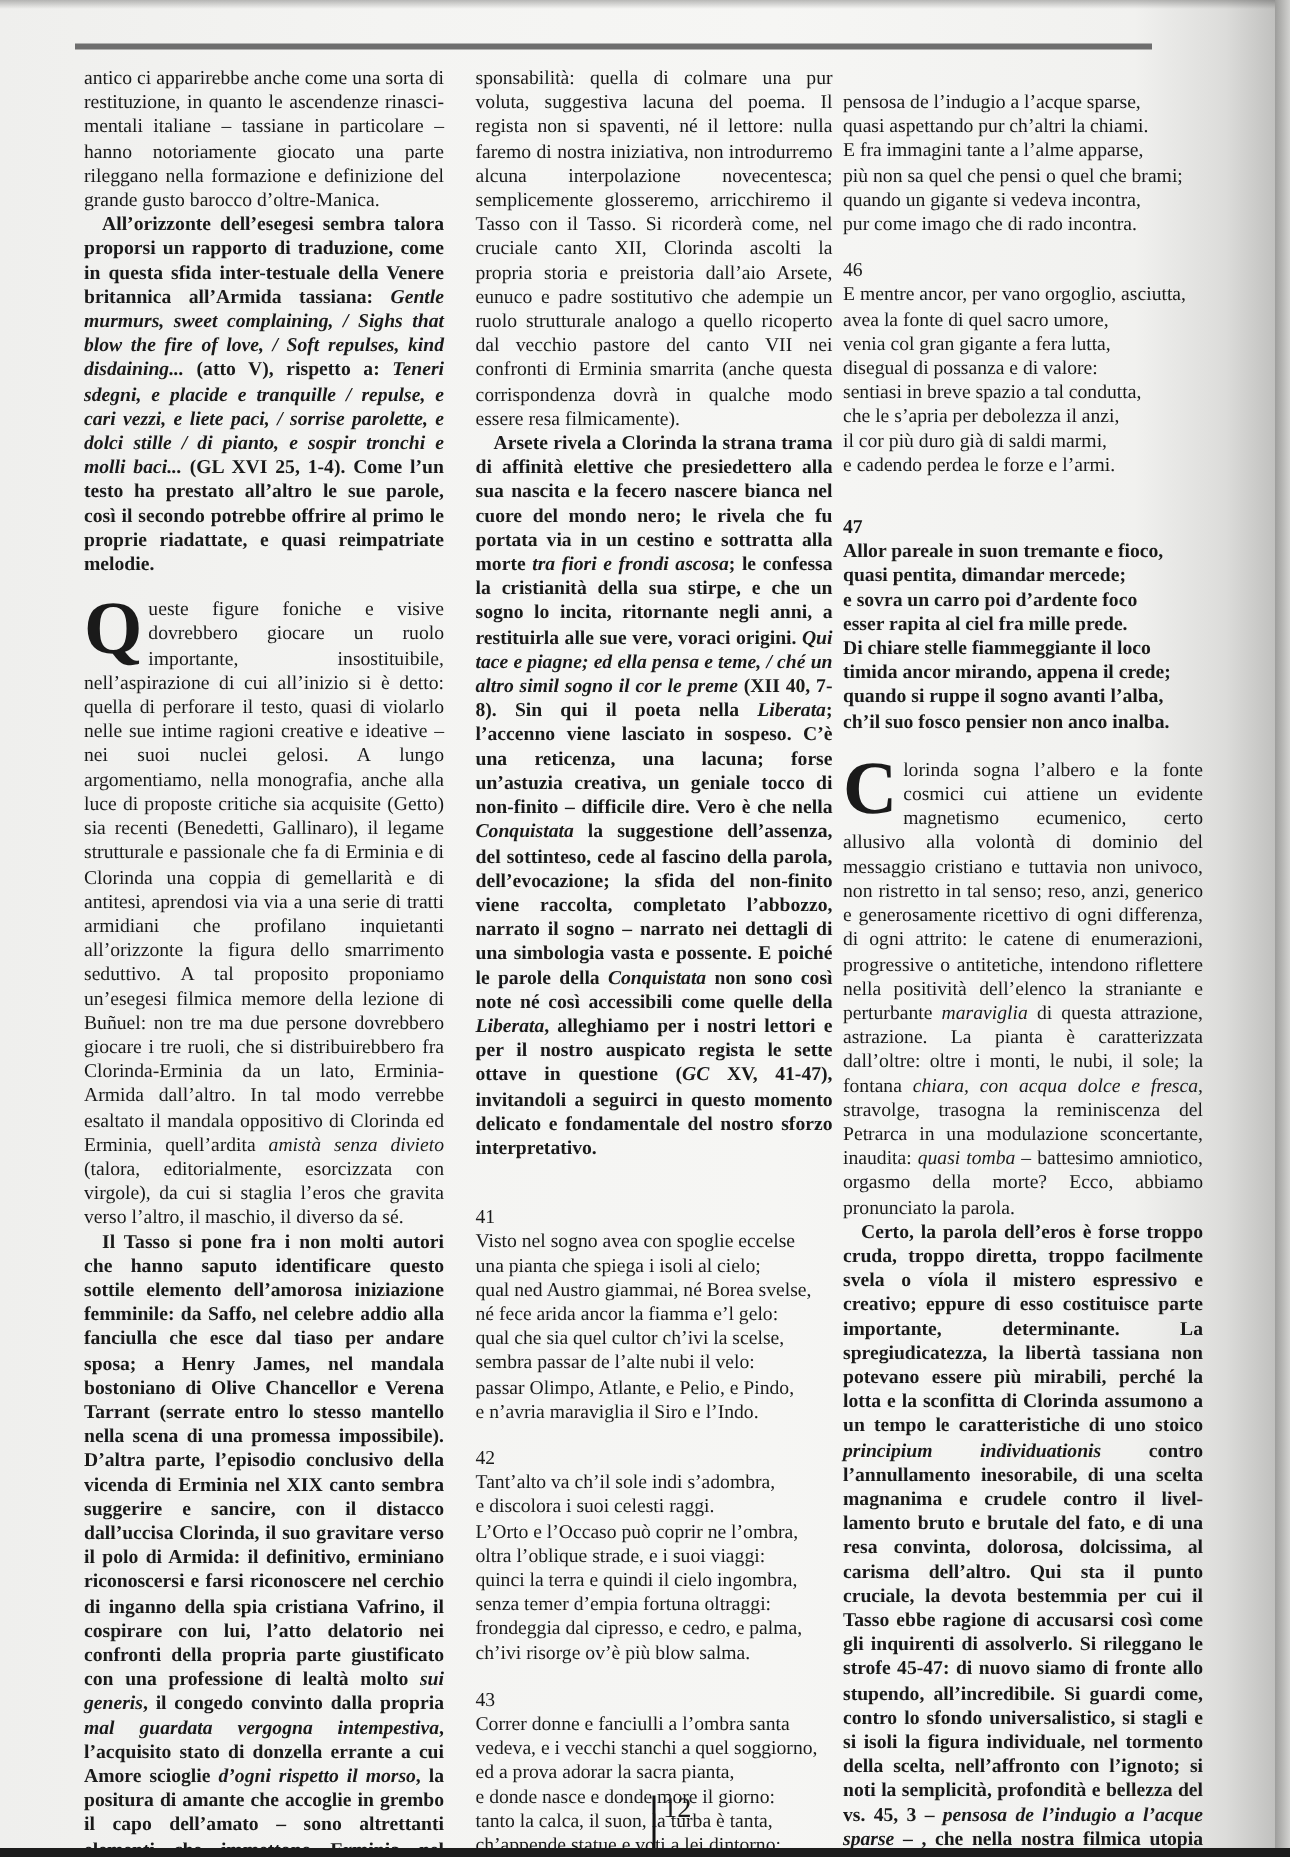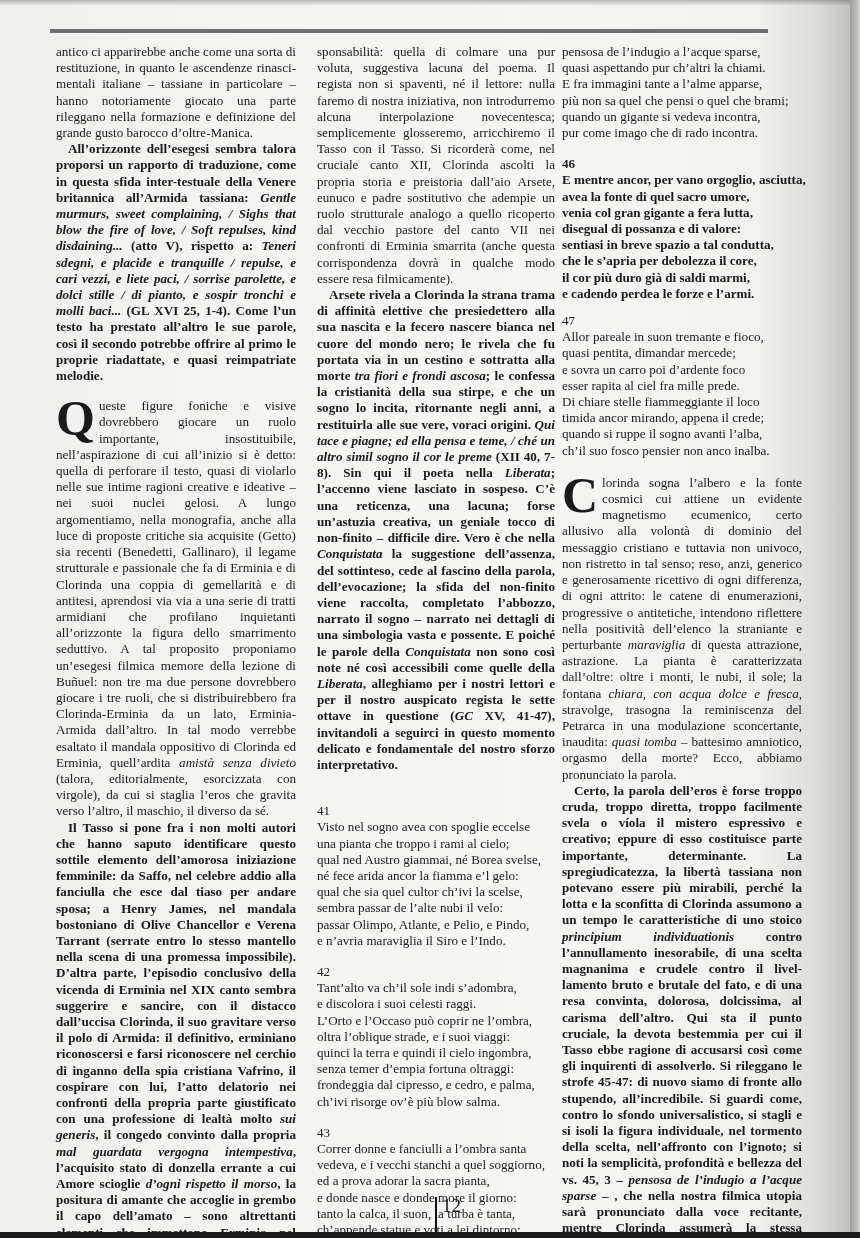--- a/index.html
+++ b/index.html
@@ -67,21 +67,21 @@
 </div>
 
 <div class="col" id="col2">
   <p>sponsabilità: quella di colmare una pur voluta, suggestiva lacuna del poema. Il regista non si spaventi, né il lettore: nulla faremo di nostra iniziativa, non introdurremo alcuna interpola­zione novecentesca; semplicemente glossere­mo, arricchiremo il Tasso con il Tasso. Si ricor­derà come, nel cruciale canto XII, Clorinda ascolti la propria storia e preistoria dall’aio Ar­sete, eunuco e padre sostitutivo che adempie un ruolo strutturale analogo a quello ricoperto dal vecchio pastore del canto VII nei confronti di Erminia smarrita (anche questa corrispondenza dovrà in qualche modo essere resa filmicamen­te).</p>
   <p class="indent"><span>Arsete rivela a Clorinda la strana trama di af­finità elettive che presiedettero alla sua nascita e la fecero nascere bianca nel cuore del mondo nero; le rivela che fu portata via in un cestino e sottratta alla morte </span><em>tra fiori e frondi ascosa</em><span>; le confessa la cristianità della sua stirpe, e che un sogno lo incita, ritornante negli anni, a restituir­la alle sue vere, voraci origini. </span><em>Qui tace e pia­gne; ed ella pensa e teme, / ché un altro simil sogno il cor le preme</em><span> (XII 40, 7-8). Sin qui il poeta nella </span><em>Liberata</em><span>; l’accenno viene lasciato in sospeso. C’è una reticenza, una lacuna; forse un’astuzia creativa, un geniale tocco di non-fi­nito – difficile dire. Vero è che nella </span><em>Conqui­stata</em><span> la suggestione dell’assenza, del sottinteso, cede al fascino della parola, dell’evocazione; la sfida del non-finito viene raccolta, completato l’abbozzo, narrato il sogno – narrato nei detta­gli di una simbologia vasta e possente. E poiché le parole della </span><em>Conquistata</em><span> non sono così note né così accessibili come quelle della </span><em>Liberata</em><span>, alleghiamo per i nostri lettori e per il nostro au­spicato regista le sette ottave in questione (</span><em>GC</em><span> XV, 41-47), invitandoli a seguirci in questo momento delicato e fondamentale del nostro sforzo interpretativo.</span></p>
 
   <div id="col2-stanzas" style="margin-top:30px">
       <div class="stanza">
         <span class="stanza-num">41</span>
         <span class="verse">Visto nel sogno avea con spoglie eccelse</span>
-        <span class="verse">una pianta che troppo i rami al cielo;</span>
+        <span class="verse">una pianta che spiega i isoli al cielo;</span>
         <span class="verse">qual ned Austro giammai, né Borea svelse,</span>
         <span class="verse">né fece arida ancor la fiamma e’l gelo:</span>
         <span class="verse">qual che sia quel cultor ch’ivi la scelse,</span>
         <span class="verse">sembra passar de l’alte nubi il velo:</span>
         <span class="verse">passar Olimpo, Atlante, e Pelio, e Pindo,</span>
         <span class="verse">e n’avria maraviglia il Siro e l’Indo.</span>
       </div>
       <div class="stanza">
         <span class="stanza-num">42</span>
         <span class="verse">Tant’alto va ch’il sole indi s’adombra,</span>
@@ -101,41 +101,41 @@
         <span class="verse">e donde nasce e donde more il giorno:</span>
         <span class="verse">tanto la calca, il suon, la turba è tanta,</span>
         <span class="verse">ch’appende statue e voti a lei dintorno;</span>
         <span class="verse">vedea gli Sciti e gli Etiopi adusti,</span>
         <span class="verse">e’l diadema depor regi ed Augusti.</span>
       </div>
     </div>
 </div>
 
 <div class="col" id="col3">
-  <div class="stanza" style="margin-top:0" id="col3-cont">
+  <div class="stanza" style="margin-top:16px" id="col3-cont">
       <span class="verse">pensosa de l’indugio a l’acque sparse,</span>
       <span class="verse">quasi aspettando pur ch’altri la chiami.</span>
       <span class="verse">E fra immagini tante a l’alme apparse,</span>
       <span class="verse">più non sa quel che pensi o quel che brami;</span>
       <span class="verse">quando un gigante si vedeva incontra,</span>
       <span class="verse">pur come imago che di rado incontra.</span>
     </div>
   <div id="col3-stanzas">
-      <div class="stanza" style="margin-top: 15px; font-weight: bold;">
+      <div class="stanza" style="margin-top: 15px;">
         <span class="stanza-num">46</span>
         <span class="verse">E mentre ancor, per vano orgoglio, asciutta,</span>
         <span class="verse">avea la fonte di quel sacro umore,</span>
         <span class="verse">venia col gran gigante a fera lutta,</span>
         <span class="verse">disegual di possanza e di valore:</span>
         <span class="verse">sentiasi in breve spazio a tal condutta,</span>
-        <span class="verse">che le s’apria per debolezza il core,</span>
+        <span class="verse">che le s’apria per debolezza il anzi,</span>
         <span class="verse">il cor più duro già di saldi marmi,</span>
         <span class="verse">e cadendo perdea le forze e l’armi.</span>
       </div>
-      <div class="stanza" style="margin-top: 11px;">
+      <div class="stanza" style="margin-top: 25px; font-weight: bold;">
         <span class="stanza-num">47</span>
         <span class="verse">Allor pareale in suon tremante e fioco,</span>
         <span class="verse">quasi pentita, dimandar mercede;</span>
         <span class="verse">e sovra un carro poi d’ardente foco</span>
         <span class="verse">esser rapita al ciel fra mille prede.</span>
         <span class="verse">Di chiare stelle fiammeggiante il loco</span>
         <span class="verse">timida ancor mirando, appena il crede;</span>
         <span class="verse">quando si ruppe il sogno avanti l’alba,</span>
         <span class="verse">ch’il suo fosco pensier non anco inalba.</span>
       </div>

